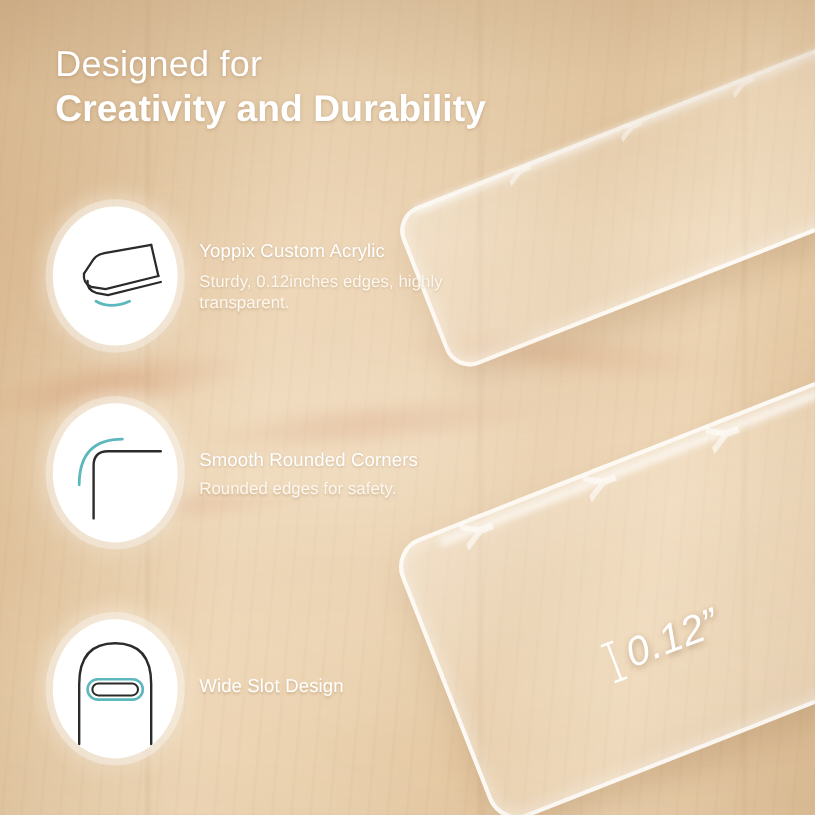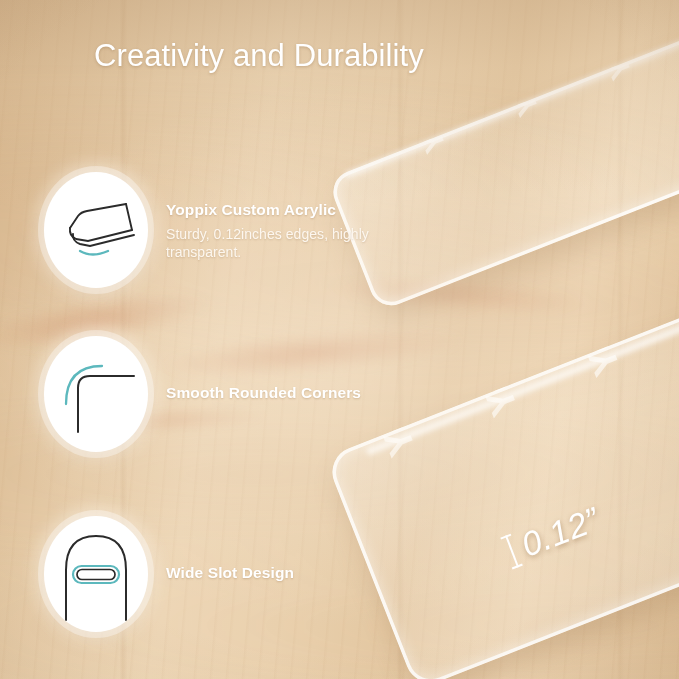--- a/index.html
+++ b/index.html
@@ -120,21 +120,21 @@
     filter:blur(2.5px);
   }
 
   
   #headline{
     position:absolute; left:46px; top:36px; z-index:6;
     color:#ffffff;
     text-shadow:0 1px 3px rgba(120,82,44,.30);
   }
   #headline .l1{ font-size:30px; font-weight:300; letter-spacing:.2px; line-height:1.18; display:block; }
-  #headline .l2{ font-size:31px; font-weight:400; letter-spacing:.1px; line-height:1.30; display:block;margin-left:48px; }
+  #headline .l2{ font-size:31px; font-weight:700; letter-spacing:.1px; line-height:1.30; display:block; }
 
   
   .feature{
     position:absolute; left:44px; z-index:6;
     display:flex; align-items:center; gap:18px;
   }
   #feature-0{ top:172px; }
   #feature-1{ top:336px; }
   #feature-2{ top:516px; }
 
@@ -147,21 +147,21 @@
       0 0 0 6px rgba(255,255,255,.34),
       0 0 16px 9px rgba(255,248,238,.45),
       0 5px 14px rgba(140,98,56,.16);
     display:flex; align-items:center; justify-content:center;
     overflow:hidden;
   }
   .badge svg{ display:block; }
 
   .ftext{ padding-top:2px; }
   .ftitle{
-    color:#ffffff; font-size:15.5px; font-weight:700;
+    color:#ffffff; font-size:15.5px; font-weight:400;
     letter-spacing:.1px; line-height:1.25; margin-bottom:5px;
     text-shadow:0 1px 2px rgba(120,82,44,.26);
   }
   .fdesc{
     color:#fdf7ef; font-size:14px; font-weight:400;
     line-height:1.33; letter-spacing:.05px; max-width:215px;
     text-shadow:0 1px 2px rgba(120,82,44,.24);
   }
 
   
@@ -217,20 +217,21 @@
   </div>
 
   <div class="edge-glow" style="left:330px; top:88px;  width:452px; height:9px;  transform:rotate(-21.5deg);"></div>
   <div class="edge-glow" style="left:352px; top:366px; width:440px; height:11px; transform:rotate(-21.5deg);"></div>
 
   <div class="lightwash"></div>
   <div class="vignette"></div>
 </div>
 
 <div id="headline">
+  <span class="l1">Designed for</span>
   <span class="l2">Creativity and Durability</span>
 </div>
 
 <div class="feature" id="feature-0">
   <div class="badge">
     <svg width="80" height="72" viewBox="0 0 80 72">
       <path d="M14 34 L22 22 Q25 18 31 17 L70 10" fill="none" stroke="#2b2b2b" stroke-width="1.9" stroke-linecap="round"></path>
       <path d="M14 34 Q13 42 20 45 L32 47 L76 36" fill="none" stroke="#2b2b2b" stroke-width="1.9" stroke-linecap="round"></path>
       <path d="M70 10 L76 36" fill="none" stroke="#2b2b2b" stroke-width="1.9" stroke-linecap="round"></path>
       <path d="M17 40 Q16 47 24 50 L34 52 L78 41" fill="none" stroke="#2b2b2b" stroke-width="1.9" stroke-linecap="round"></path>
@@ -245,20 +246,21 @@
 
 <div class="feature" id="feature-1">
   <div class="badge">
     <svg width="80" height="84" viewBox="0 0 80 84">
       <path d="M22 80 L22 36 Q22 24 34 24 L78 24" fill="none" stroke="#2b2b2b" stroke-width="2" stroke-linecap="round"></path>
       <path d="M10 52 Q10 14 46 14" fill="none" stroke="#5cb8bd" stroke-width="2.3" stroke-linecap="round"></path>
     </svg>
   </div>
   <div class="ftext">
     <div class="ftitle">Smooth Rounded Corners</div>
+    <div class="fdesc">Rounded edges for safety.</div>
   </div>
 </div>
 
 <div class="feature" id="feature-2">
   <div class="badge">
     <svg width="84" height="96" viewBox="0 0 84 96">
       <path d="M12 94 L12 44 Q12 10 42 10 Q72 10 72 44 L72 94" fill="none" stroke="#2b2b2b" stroke-width="2" stroke-linecap="round"></path>
       <rect x="19" y="40" width="46" height="17" rx="8.5" fill="none" stroke="#5cb8bd" stroke-width="2.2"></rect>
       <rect x="23" y="43.5" width="38" height="10" rx="5" fill="none" stroke="#2b2b2b" stroke-width="1.7"></rect>
     </svg>

